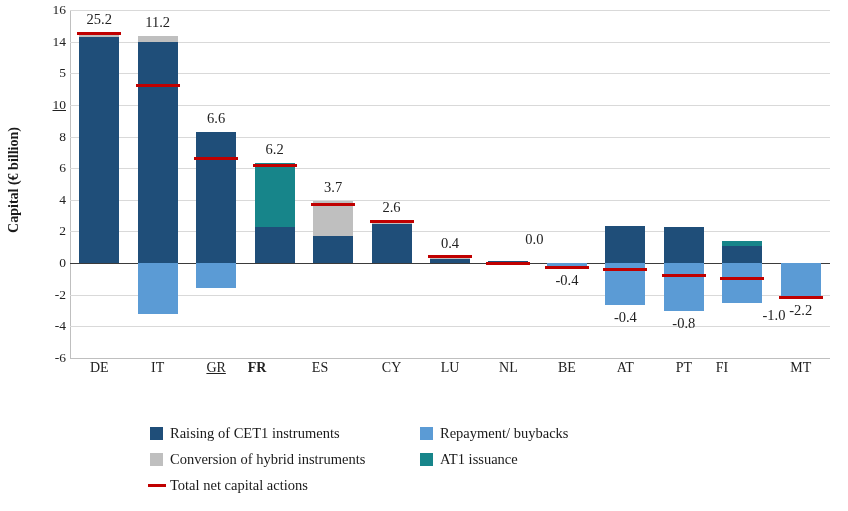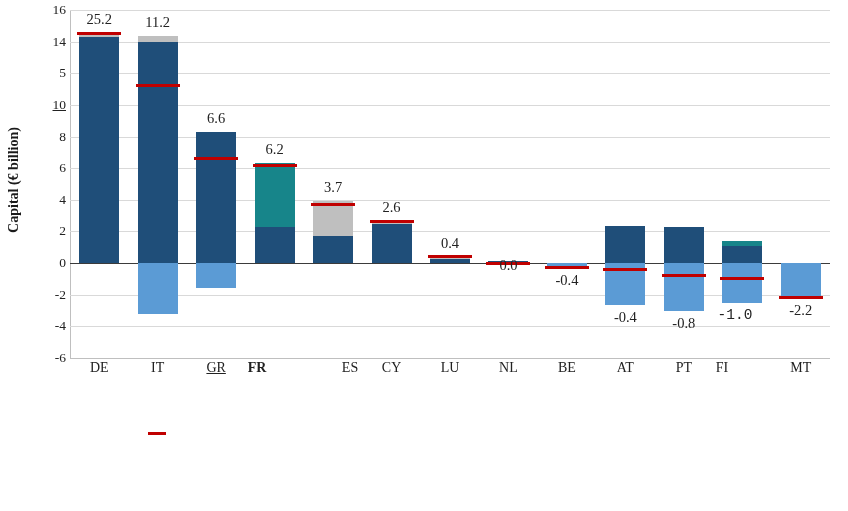--- a/index.html
+++ b/index.html
@@ -283,47 +283,68 @@
         </div>
       </div>
     <div id="labels-layer">
         <div class="bar-label" style="left: -5.76923px; top: 0.936364px;">25.2</div>
         <div class="bar-label" style="left: 52.6923px; top: 4.1px;">11.2</div>
         <div class="bar-label" style="left: 111.154px; top: 99.8px;">6.6</div>
         <div class="bar-label" style="left: 169.615px; top: 131.436px;">6.2</div>
         <div class="bar-label" style="left: 228.077px; top: 169.4px;">3.7</div>
         <div class="bar-label" style="left: 286.538px; top: 189.173px;">2.6</div>
         <div class="bar-label" style="left: 345px; top: 224.764px;">0.4</div>
-        <div class="bar-label" style="left: 403.462px; top: 247px;">0.0</div>
+        <div class="bar-label" style="left: 403.462px; top: 221px; text-align: right;">0.0</div>
         <div class="bar-label" style="left: 461.923px; top: 261.836px;">-0.4</div>
         <div class="bar-label" style="left: 520.385px; top: 299.009px;">-0.4</div>
         <div class="bar-label" style="left: 578.846px; top: 304.545px;">-0.8</div>
-        <div class="bar-label" style="left: 630px; top: 297.427px; font-family: Liberation Mono, monospace;">-1.0</div>
+        <div class="bar-label" style="left: 669px; top: 297.427px;">-1.0</div>
         <div class="bar-label" style="left: 695.769px; top: 291.891px;">-2.2</div>
       </div>
   </div>
 
   <div class="x-axis-rule"></div>
   <div class="x-labels" id="xlabels-layer">
       <div class="x-label" style="left: -5.76923px;">DE</div>
       <div class="x-label" style="left: 52.6923px;">IT</div>
       <div class="x-label" style="left: 111.154px; text-decoration: underline;">GR</div>
       <div class="x-label" style="left: 152px; font-weight: bold;">FR</div>
-      <div class="x-label" style="left: 245px;">ES</div>
+      <div class="x-label" style="left: 215px;">ES</div>
       <div class="x-label" style="left: 286.538px;">CY</div>
       <div class="x-label" style="left: 345px;">LU</div>
       <div class="x-label" style="left: 403.462px;">NL</div>
       <div class="x-label" style="left: 461.923px;">BE</div>
       <div class="x-label" style="left: 520.385px;">AT</div>
       <div class="x-label" style="left: 578.846px;">PT</div>
       <div class="x-label" style="left: 617px;">FI</div>
       <div class="x-label" style="left: 695.769px;">MT</div>
     </div>
 
   <div class="legend">
     <div class="legend-row">
       <div class="legend-item first">
+        <span class="swatch cet1"></span>
+        <span class="legend-label">Raising of CET1 instruments</span>
+      </div>
+      <div class="legend-item">
+        <span class="swatch repay"></span>
+        <span class="legend-label">Repayment/ buybacks</span>
+      </div>
+    </div>
+    <div class="legend-row">
+      <div class="legend-item first">
+        <span class="swatch conv"></span>
+        <span class="legend-label">Conversion of hybrid instruments</span>
+      </div>
+      <div class="legend-item">
+        <span class="swatch at1"></span>
+        <span class="legend-label">AT1 issuance</span>
+      </div>
+    </div>
+    <div class="legend-row">
+      <div class="legend-item first">
         <span class="swatch line"></span>
+        <span class="legend-label">Total net capital actions</span>
       </div>
     </div>
   </div>
 
 </div>
 
 </body></html>

